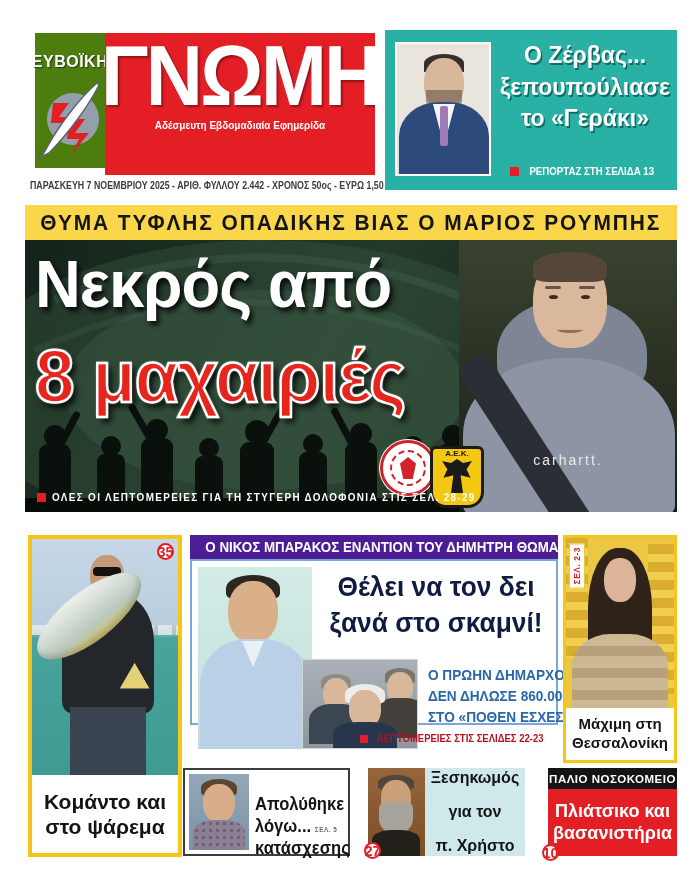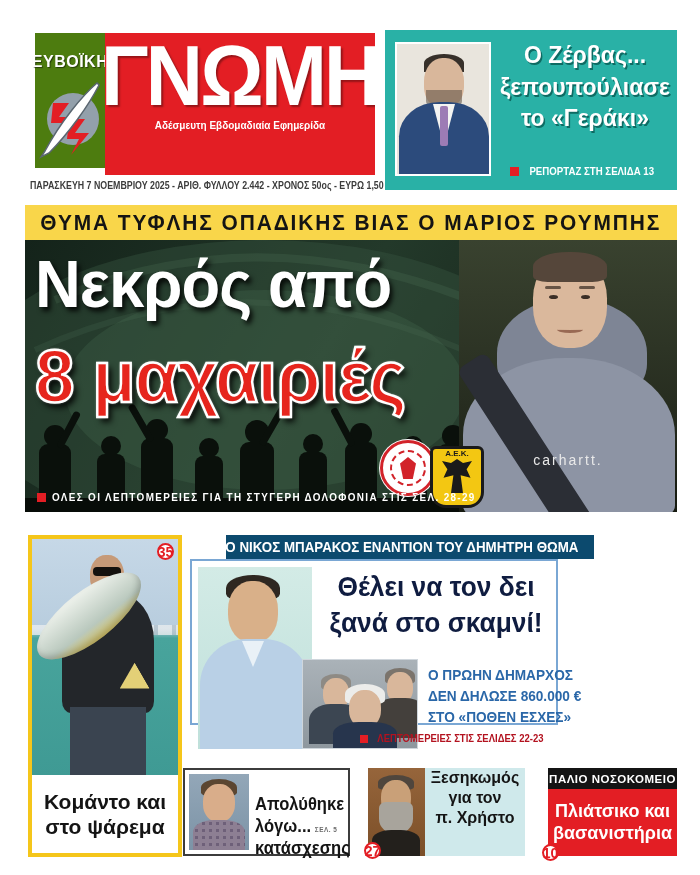--- a/index.html
+++ b/index.html
@@ -123,21 +123,21 @@
   .fish-tail { position:absolute; left:86px; top:128px; width:26px; height:30px; background:#e3d077; clip-path:polygon(0 50%,100% 0,100% 100%); transform:rotate(-30deg); }
   .caption-left { position:absolute; left:0; bottom:0; width:146px; height:78px; background:#fff; display:flex; flex-direction:column; align-items:center; justify-content:center; }
   .caption-left div { color:#141414; font-weight:bold; font-size:21px; line-height:1.2; white-space:nowrap; }
   .page-badge {
     width:17px; height:17px; border-radius:50%; background:#fff; border:2px solid #e31e24;
     color:#e31e24; font-weight:bold; font-size:14px; display:flex; align-items:center; justify-content:center;
   }
   .badge-35 { position:absolute; right:4px; top:4px; }
 
   .card-center { left:190px; top:535px; width:368px; height:222px; }
-  .center-kicker { width:100%; height:24px; background:#0c4a6e; display:flex; align-items:center; justify-content:flex-end;margin-left:36px; }
+  .center-kicker { width:100%; height:24px; background:#4c1d95; display:flex; align-items:center; justify-content:flex-start; }
   .center-kicker span { color:#fff; font-weight:bold; font-size:14.5px; white-space:nowrap; transform:scaleX(.92); }
   .center-body { position:absolute; left:0; top:24px; width:368px; height:166px; background:#fff; border:2px solid #7aa7d4; }
   .cb-photo { position:absolute; left:6px; top:6px; width:114px; height:182px; background:linear-gradient(180deg,#d3ebe6,#bfe0da); overflow:hidden; }
   .cm-head { position:absolute; left:30px; top:14px; width:50px; height:62px; background:#d9b089; border-radius:46%; }
   .cm-hair { position:absolute; left:28px; top:8px; width:54px; height:26px; background:#2e2721; border-radius:50% 50% 30% 30%; }
   .cm-shirt { position:absolute; left:2px; top:72px; width:110px; height:110px; background:#b9d0e6; border-radius:42% 42% 0 0; }
   .cm-collar { position:absolute; left:44px; top:74px; width:22px; height:26px; background:#e9f1f7; clip-path:polygon(0 0,100% 0,50% 100%); }
   .center-headline { position:absolute; left:124px; top:8px; width:240px; text-align:center; color:#0f1c40; font-weight:bold; font-size:28px; line-height:1.3; transform:scaleX(.94); transform-origin:center top; }
   .center-headline div { white-space:nowrap; }
   .cb-photo2 { position:absolute; left:110px; top:98px; width:116px; height:90px; background:linear-gradient(180deg,#aab2b8,#8e979e); overflow:hidden; border:1px solid #cfd6dc; }
@@ -173,21 +173,21 @@
     background-image:radial-gradient(#6e6079 1.5px, transparent 1.5px); background-size:7px 7px; }
   .boxA-text { padding:24px 2px 0 2px; color:#141414; font-weight:bold; font-size:18px; line-height:1.22; }
   .boxA-text div { white-space:nowrap; transform:scaleX(.92); transform-origin:left center; }
   .page-ref-small { font-size:7px; color:#6b6b6b; font-weight:bold; margin-left:4px; letter-spacing:.5px; }
 
   .boxB-photo { left:368px; top:768px; width:57px; height:88px; background:linear-gradient(180deg,#96653b,#7b4f28); overflow:hidden; }
   .pr-face { position:absolute; left:13px; top:12px; width:30px; height:36px; background:#c9a078; border-radius:46%; }
   .pr-hair { position:absolute; left:10px; top:7px; width:36px; height:15px; background:#4f463d; border-radius:50% 50% 20% 20%; }
   .pr-beard { position:absolute; left:11px; top:34px; width:34px; height:32px; background:#a8a49c; border-radius:20% 20% 48% 48%; }
   .pr-robe { position:absolute; left:4px; top:62px; width:48px; height:26px; background:#23201c; border-radius:40% 40% 0 0; }
-  .boxB-panel { left:425px; top:768px; width:100px; height:88px; background:#cfe9eb; display:flex; flex-direction:column; align-items:center; justify-content:flex-start; }
+  .boxB-panel { left:425px; top:768px; width:100px; height:88px; background:#cfe9eb; display:flex; flex-direction:column; align-items:center; justify-content:space-between; }
   .boxB-panel div { color:#141414; font-weight:bold; font-size:16px; line-height:1.25; white-space:nowrap; }
   .badge-27 { position:absolute; left:364px; top:842px; z-index:3; }
 
   .boxC { left:548px; top:768px; width:129px; height:88px; }
   .boxC-kicker { width:100%; height:21px; background:#141414; display:flex; align-items:center; justify-content:center; }
   .boxC-kicker span { color:#fff; font-weight:bold; font-size:11.5px; letter-spacing:.5px; white-space:nowrap; }
   .boxC-body { width:100%; height:67px; background:#e31e24; display:flex; flex-direction:column; align-items:center; justify-content:center; }
   .boxC-body div { color:#fff; font-weight:bold; font-size:18px; line-height:1.2; white-space:nowrap; }
   .badge-10 { position:absolute; left:542px; top:844px; z-index:3; }
 </style>
@@ -355,20 +355,34 @@
         <div>ΔΕΝ ΔΗΛΩΣΕ 860.000 €</div>
         <div>ΣΤΟ «ΠΟΘΕΝ ΕΣΧΕΣ»</div>
       </div>
       <div class="center-foot">
         <span class="sq"></span>
         <span class="center-foot-text">ΛΕΠΤΟΜΕΡΕΙΕΣ ΣΤΙΣ ΣΕΛΙΔΕΣ 22-23</span>
       </div>
     </div>
   </div>
 
+  <div class="abs card-right">
+    <div class="woman-photo">
+      <div class="bldg" style="left:0; top:0; width:22px; height:120px;"></div>
+      <div class="bldg" style="right:0; top:6px; width:26px; height:150px;"></div>
+      <div class="w-hair"></div>
+      <div class="w-face"></div>
+      <div class="w-sweater"></div>
+      <div class="badge-sel23">ΣΕΛ. 2-3</div>
+    </div>
+    <div class="caption-right">
+      <div>Μάχιμη στη</div>
+      <div>Θεσσαλονίκη</div>
+    </div>
+  </div>
 
   <div class="abs boxA">
     <div class="boxA-photo">
       <div class="a-hair"></div>
       <div class="a-head"></div>
       <div class="a-shirt"></div>
     </div>
     <div class="boxA-text">
       <div>Απολύθηκε</div>
       <div><span>λόγω...</span><span class="page-ref-small">ΣΕΛ. 5</span></div>

